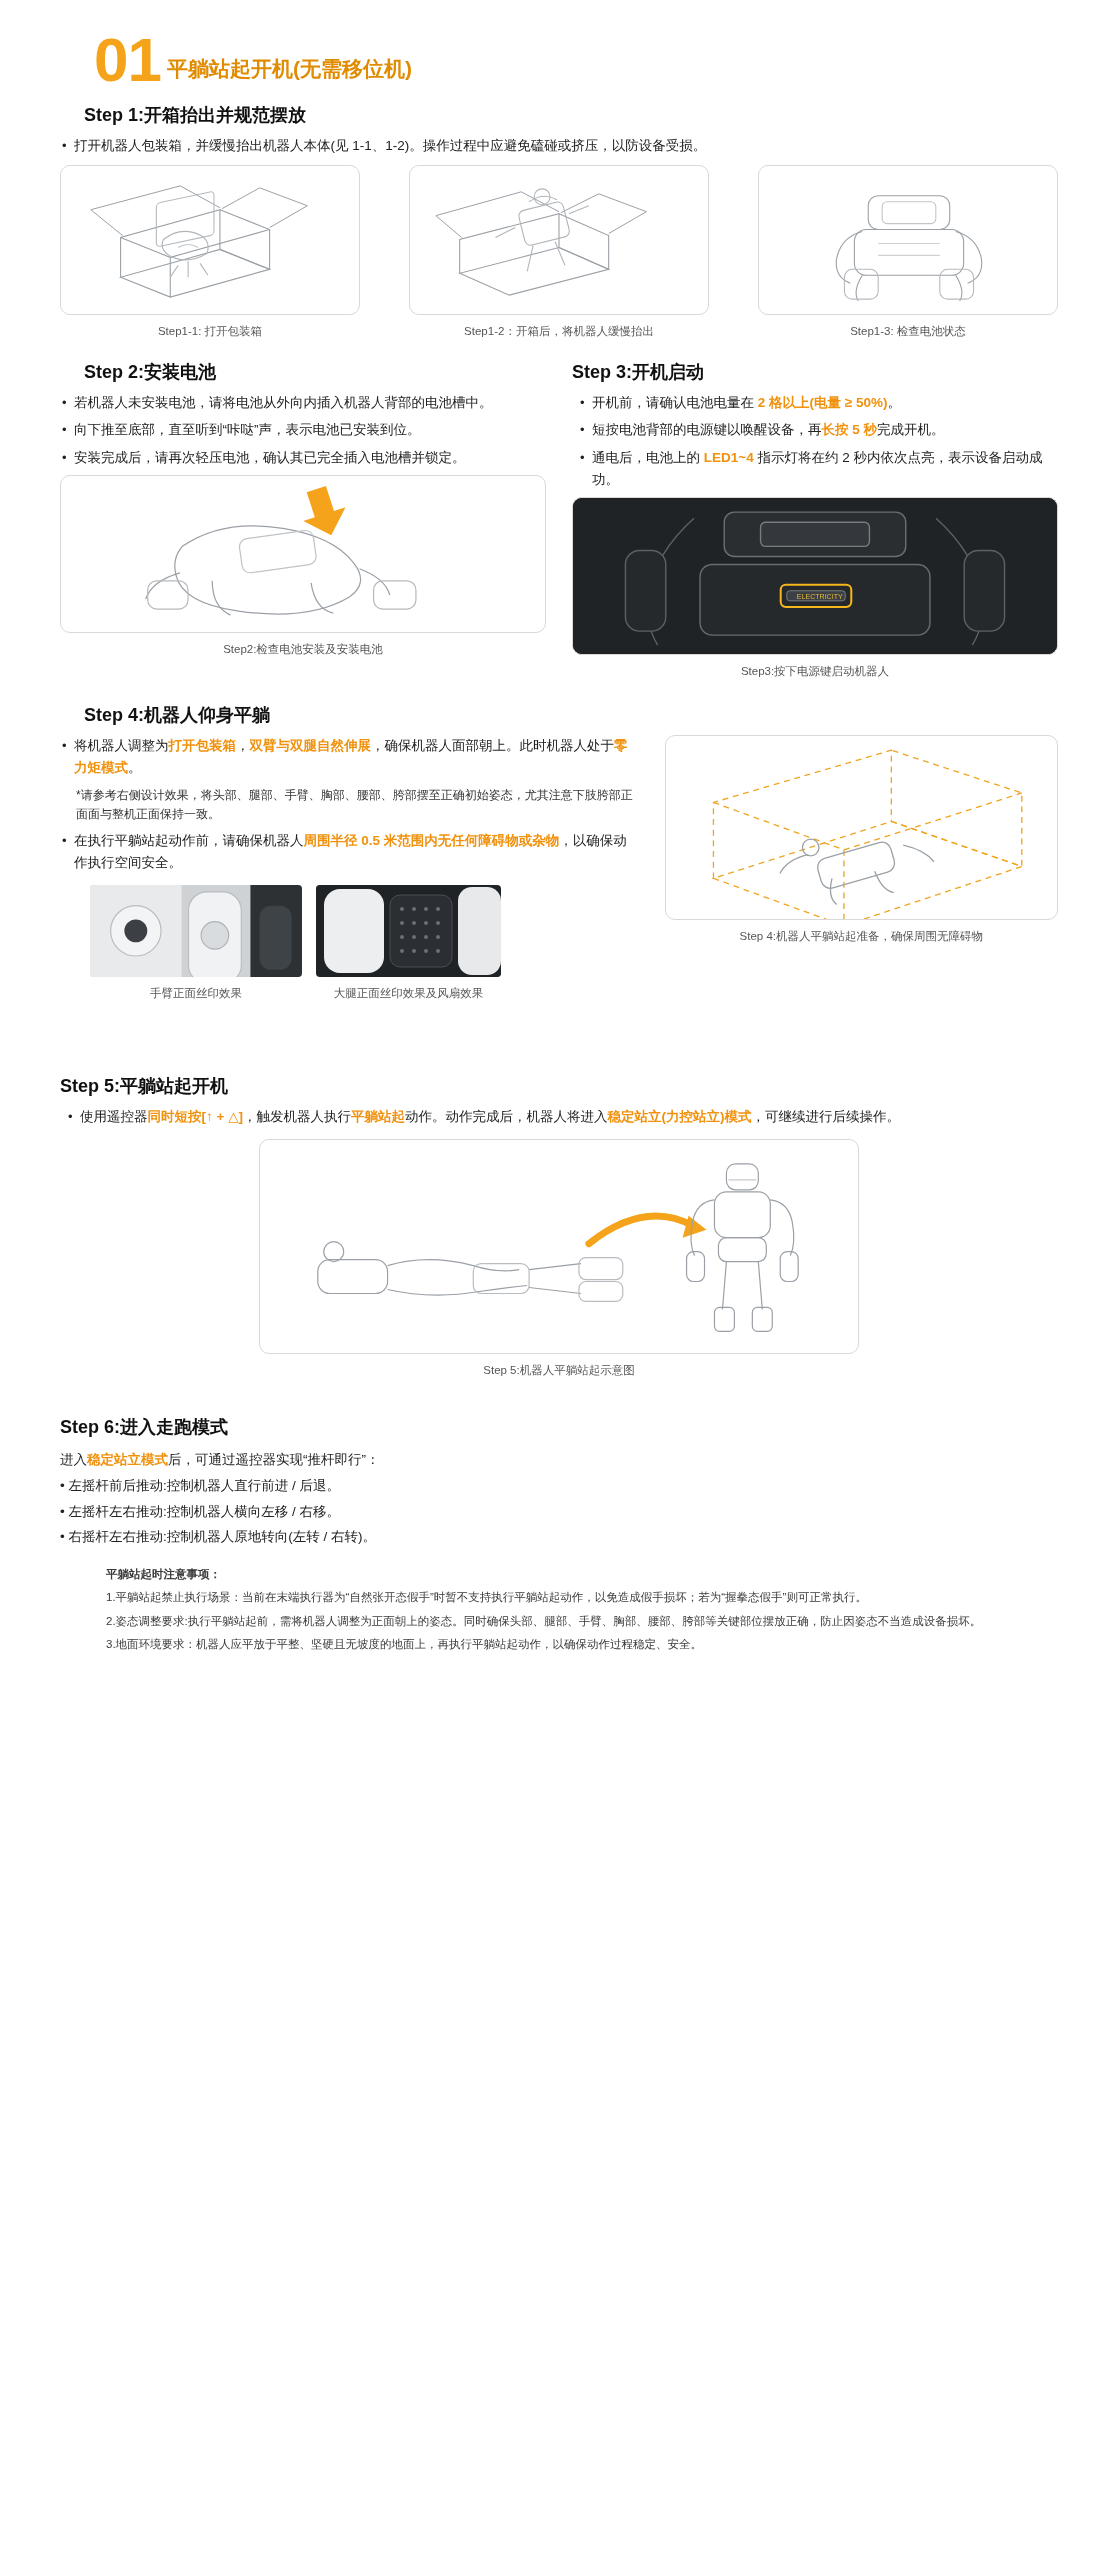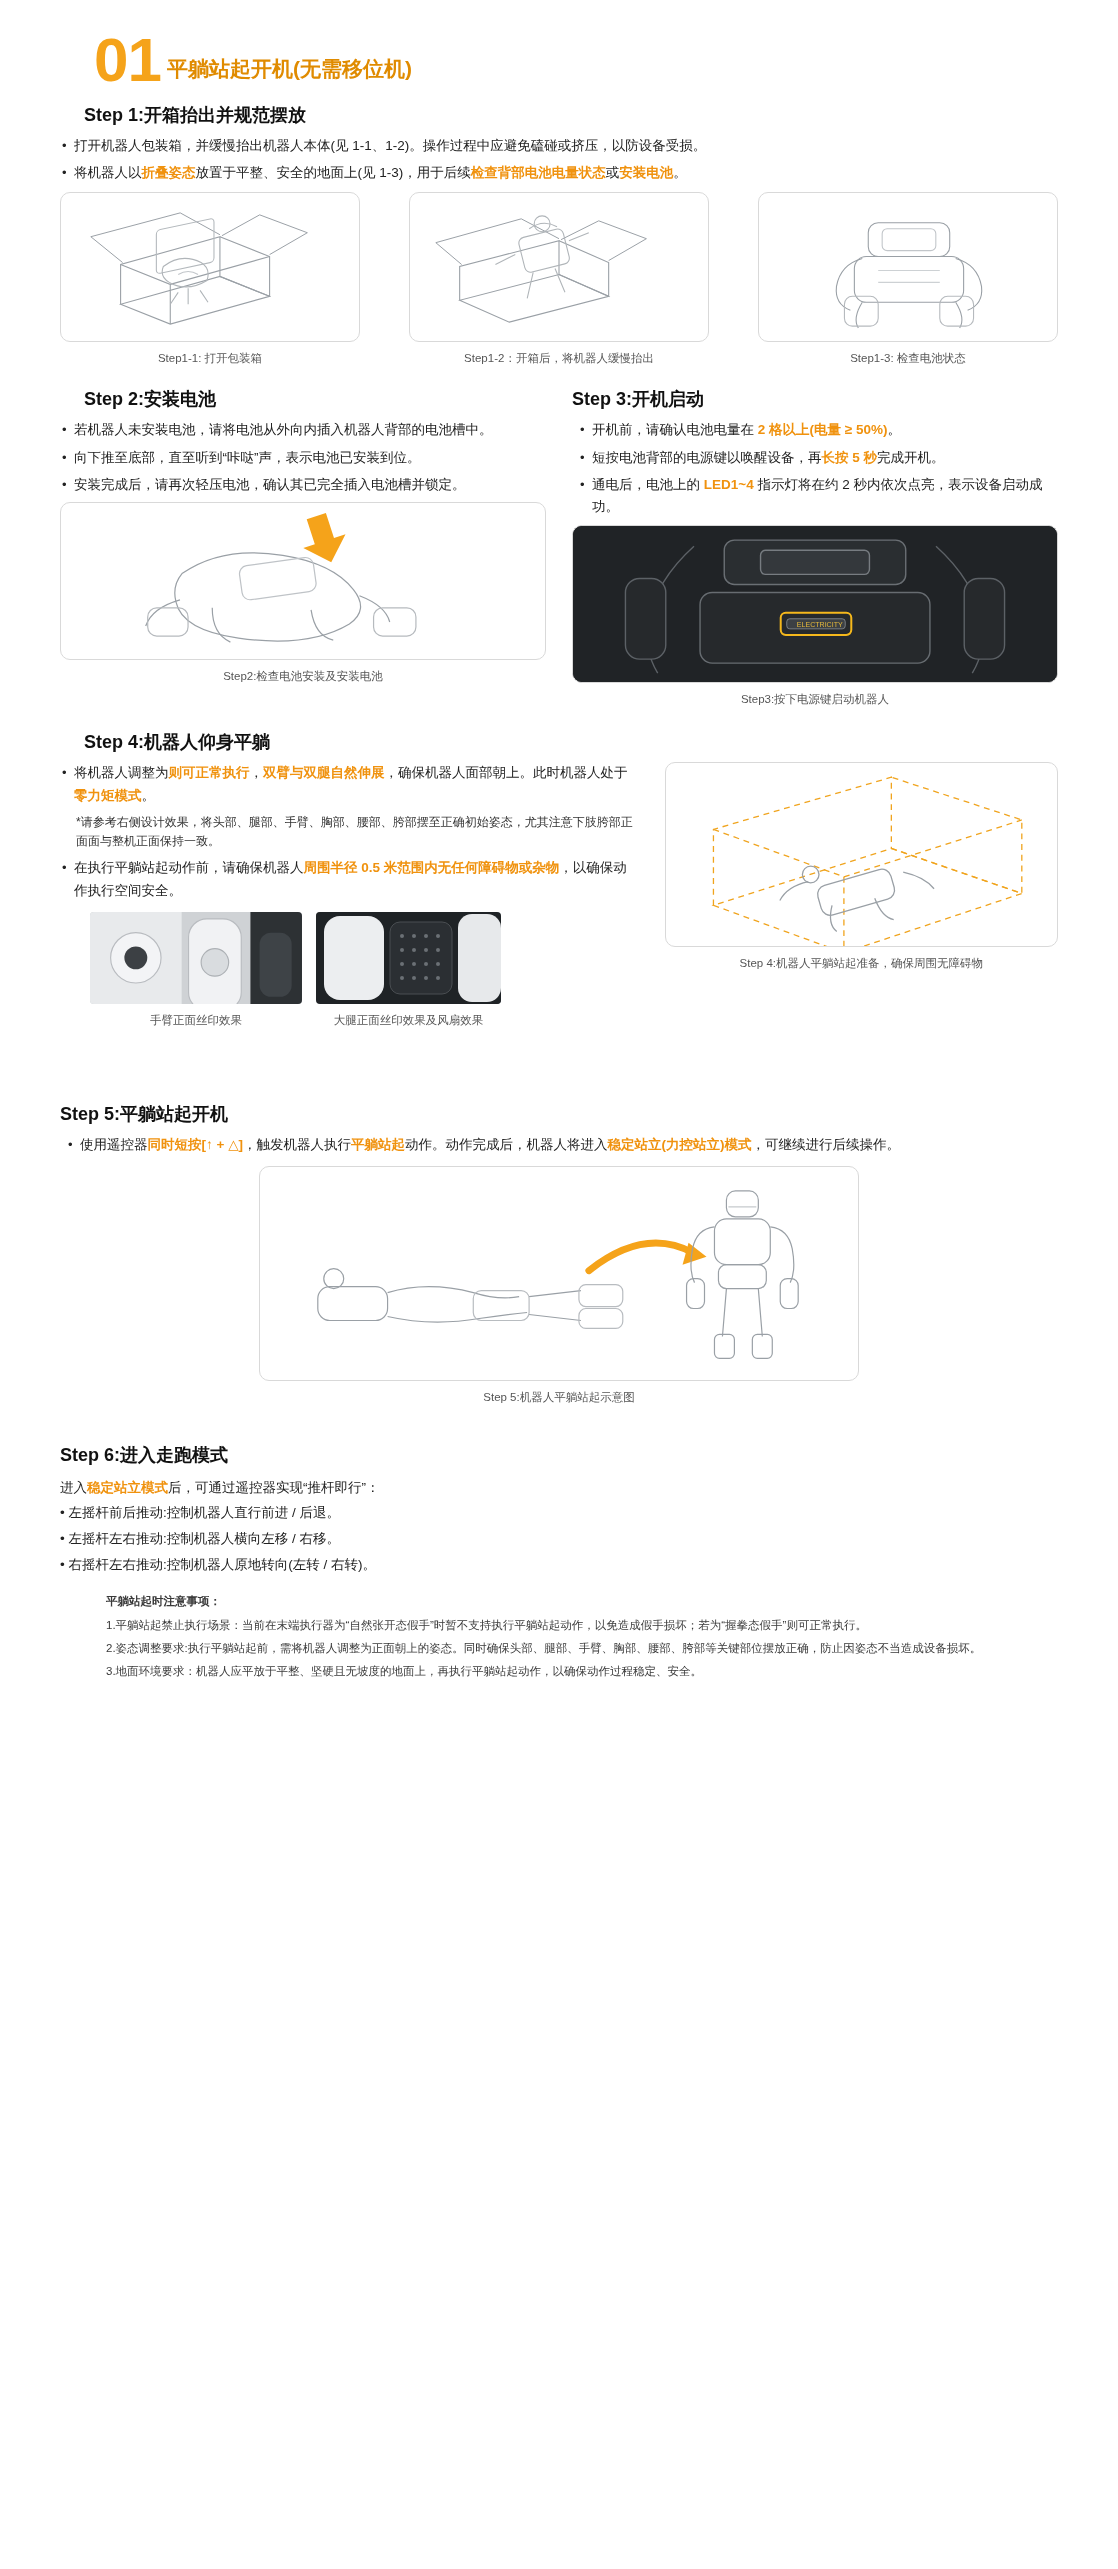--- a/index.html
+++ b/index.html
@@ -88,21 +88,20 @@
 <div class="page">
 
   <div class="doc-head">
     <div class="big-num">01</div>
     <div class="head-title">平躺站起开机(无需移位机)</div>
   </div>
 
   <h2 class="step-h ind">Step 1:开箱抬出并规范摆放</h2>
   <ul class="bl ind30">
     <li>打开机器人包装箱，并缓慢抬出机器人本体(见 1-1、1-2)。操作过程中应避免磕碰或挤压，以防设备受损。</li>
-    <li>将机器人以<span class="o">折叠姿态</span>放置于平整、安全的地面上(见 1-3)，用于后续<span class="o">检查背部电池电量状态</span>或<span class="o">安装电池</span>。</li>
   </ul>
 
   <div class="fig-row">
     <div class="fig">
       <div class="fig-box">
         <svg class="svgwrap" viewBox="0 0 300 150">
           <g fill="none" stroke="#9aa0a6" stroke-width="1.1">
             <path d="M60 112 L110 132 L210 104 L160 84 Z"></path>
             <path d="M60 112 L60 72 L160 44 L160 84"></path>
             <path d="M160 84 L210 104 L210 64 L160 44"></path>
@@ -215,21 +214,21 @@
         </svg>
       </div>
       <div class="cap-center">Step3:按下电源键启动机器人</div>
     </div>
   </div>
 
   <h2 class="step-h ind" style="margin-top:22px;">Step 4:机器人仰身平躺</h2>
   <div class="two-col">
     <div class="col" style="flex:1.25">
       <ul class="bl ind30">
-        <li>将机器人调整为<span class="o">则可正常执行</span>，<span class="o">双臂与双腿自然伸展</span>，确保机器人面部朝上。此时机器人处于<span class="o">零力矩模式</span>。</li>
+        <li>将机器人调整为<span class="o">打开包装箱</span>，<span class="o">双臂与双腿自然伸展</span>，确保机器人面部朝上。此时机器人处于<span class="o">零力矩模式</span>。</li>
       </ul>
       <div class="note-small ind30">*请参考右侧设计效果，将头部、腿部、手臂、胸部、腰部、胯部摆至正确初始姿态，尤其注意下肢胯部正面面与整机正面保持一致。</div>
       <ul class="bl ind30">
         <li>在执行平躺站起动作前，请确保机器人<span class="o">周围半径 0.5 米范围内无任何障碍物或杂物</span>，以确保动作执行空间安全。</li>
       </ul>
 
       <div style="display:flex;gap:14px;margin:10px 0 0 30px;">
         <div style="width:212px">
           <div class="photo" style="height:92px;">
             <svg class="svgwrap" viewBox="0 0 185 92">

